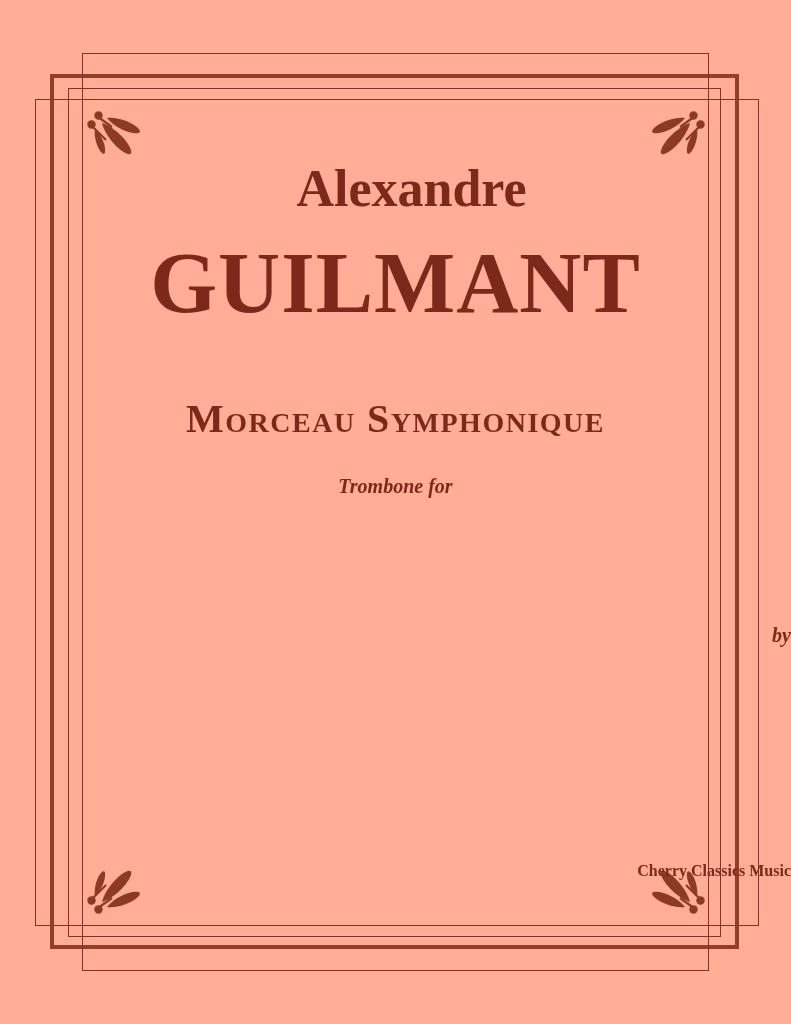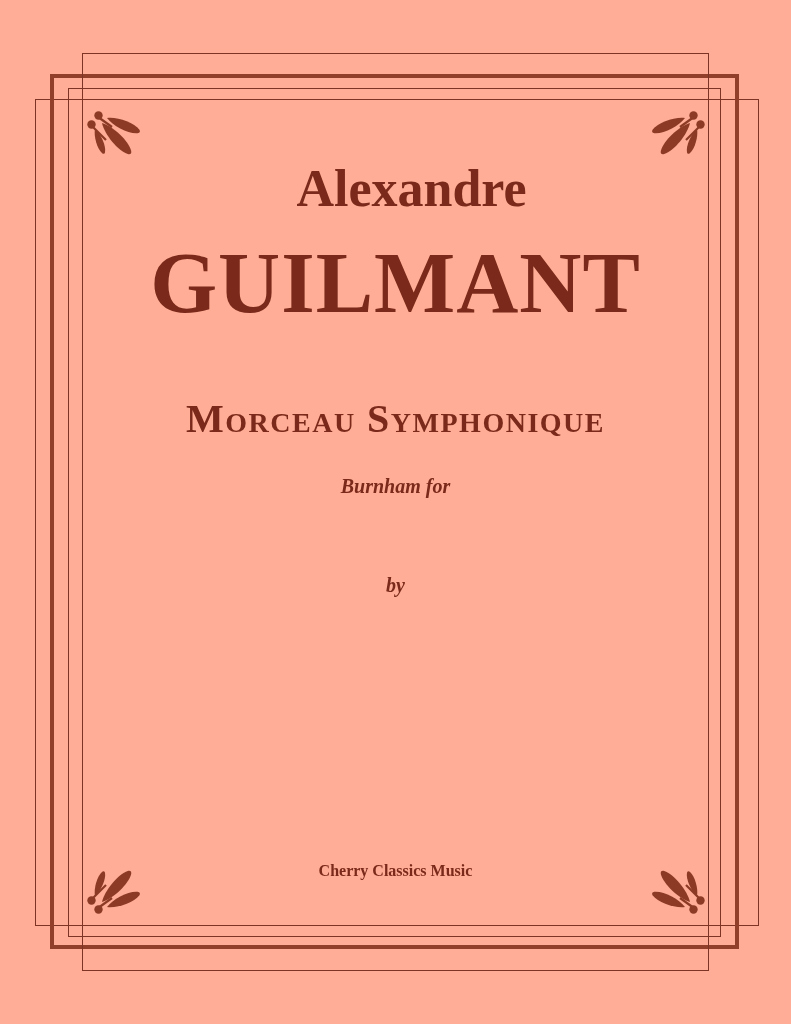--- a/index.html
+++ b/index.html
@@ -30,23 +30,23 @@
     text-align: center;
     line-height: 1;
     white-space: nowrap;
     font-weight: bold;
   }
   .composer-first { top: 163px; font-size: 52px; padding-left: 16px; }
   .composer-last  { top: 240px; font-size: 86px; letter-spacing: 1px; }
   .piece-title    { top: 399px; font-size: 40px; font-variant: small-caps; letter-spacing: 1.5px; }
   .arranged-for   { top: 476px; font-size: 20px; font-style: italic; }
   .instrumentation{ top: 534px; font-size: 26px; }
-  .by-label       { top: 575px; font-size: 20px; font-style: italic; }
+  .by-label       { top: 625px; font-size: 20px; font-style: italic; text-align: right; }
   .arranger       { top: 655px; font-size: 35px; }
-  .publisher-line1{ top: 863px; font-size: 16px; }
+  .publisher-line1{ top: 863px; font-size: 16px; text-align: right; }
   .publisher-line2{ top: 883px; font-size: 16px; }
 </style>
 </head>
 <body>
 
 <div class="page">
 
   <svg width="0" height="0" style="position:absolute">
     <defs>
       <g id="leaf-sprig">
@@ -84,17 +84,17 @@
   <svg class="ornament orn-bl" viewBox="0 0 64 60">
       <use href="#leaf-sprig"></use>
     </svg>
   <svg class="ornament orn-br" viewBox="0 0 64 60">
       <use href="#leaf-sprig"></use>
     </svg>
 
   <div class="txt composer-first">Alexandre</div>
   <div class="txt composer-last">GUILMANT</div>
   <div class="txt piece-title">Morceau Symphonique</div>
-  <div class="txt arranged-for">Burnham for</div>
+  <div class="txt arranged-for">Trombone for</div>
   <div class="txt by-label">by</div>
   <div class="txt publisher-line1">Cherry Classics Music</div>
 
 </div>
 
 </body></html>

